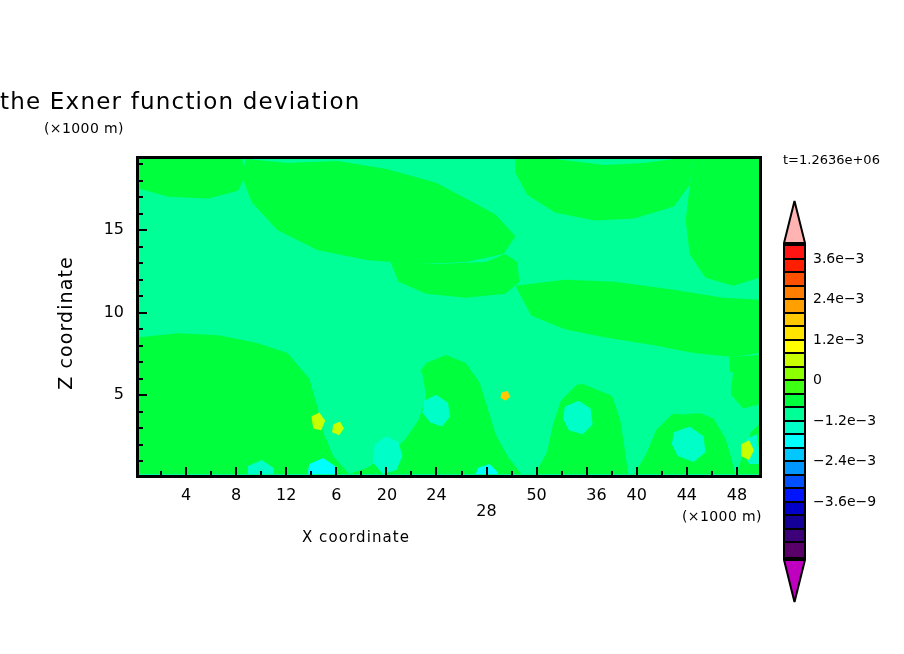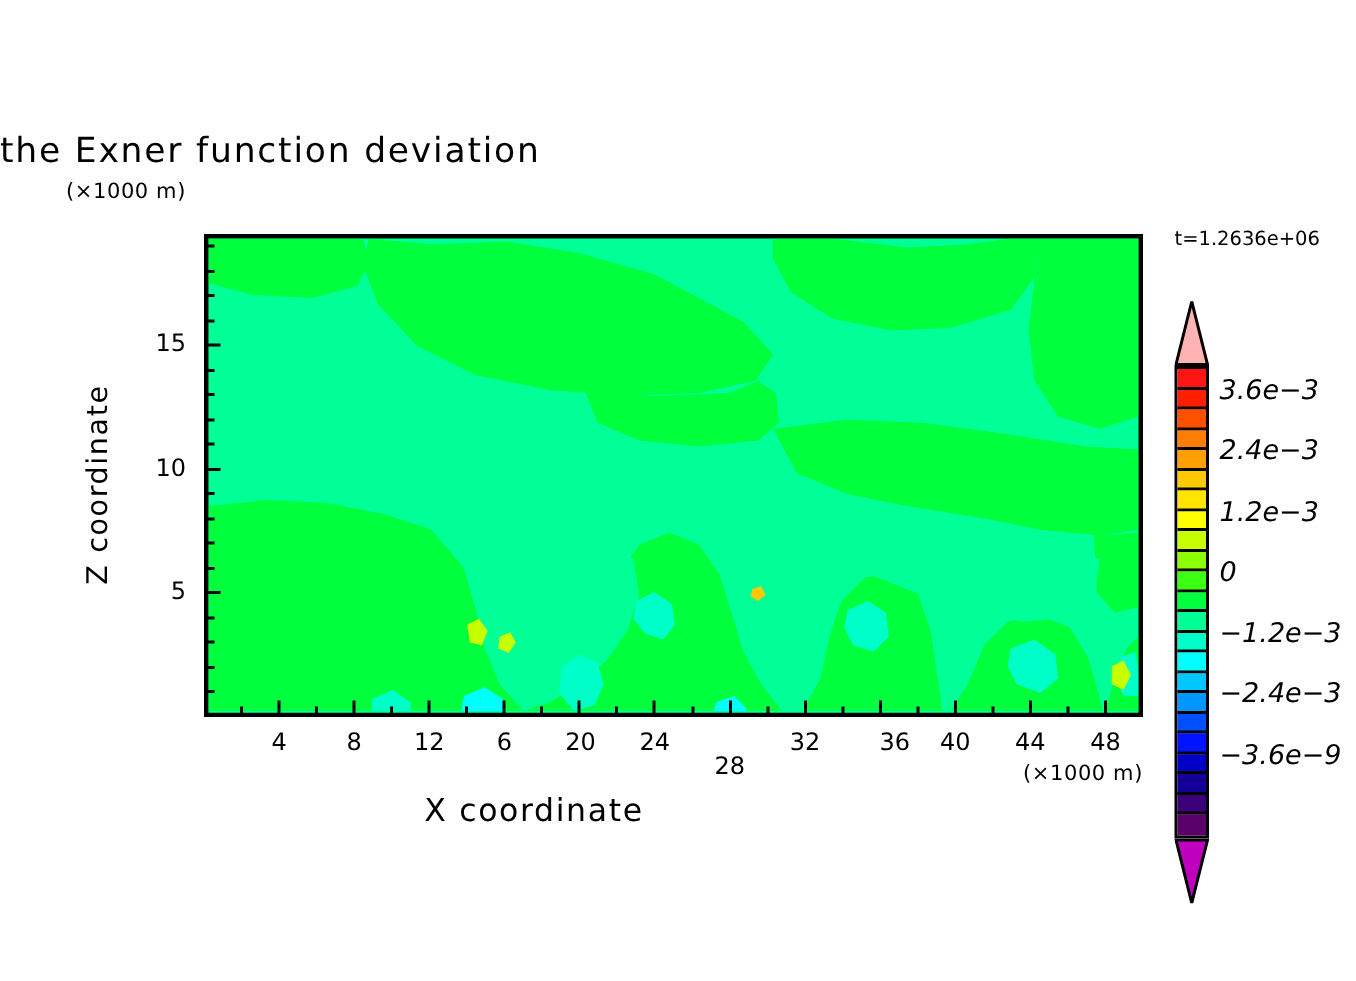--- a/index.html
+++ b/index.html
@@ -17,21 +17,21 @@
     text-align:left;
     font-size:23px;
     letter-spacing:1.2px;
   }
 
   #ylabel-units{ left:44px; top:120px; font-size:14px; letter-spacing:.4px; }
   #xlabel-units{ left:682px; top:508px; font-size:14px; letter-spacing:.4px; }
 
   #xtitle{
     left:0;top:528px;width:712px;
-    text-align:center;font-size:21px;letter-spacing:1.1px;
+    text-align:center;font-size:15px;letter-spacing:1.1px;
   }
   #ytitle{
     left:-55px;top:312px;width:240px;
     text-align:center;font-size:19px;letter-spacing:1.1px;
     transform:rotate(-90deg);transform-origin:center center;
   }
 
   #timestamp{ left:783px; top:152px; font-size:13px; }
 
   
@@ -57,21 +57,21 @@
   #cbar-wrap{position:absolute;left:777px;top:198px;width:40px;height:322px;}
   #cbar-body{
     position:absolute;left:6px;top:46px;
     width:19px;
     border:2px solid #000;
     box-sizing:content-box;
   }
   .cband{width:100%;border-bottom:2px solid #000;box-sizing:border-box;}
   .cband:last-child{border-bottom:none;}
   #cap-top,#cap-bot{position:absolute;left:6px;width:23px;}
-  .clab{position:absolute;left:36px;font-size:18px;color:#000;white-space:pre;font-style:italic;}
+  .clab{position:absolute;left:36px;font-size:14px;color:#000;white-space:pre;}
 </style>
 </head>
 <body>
 
 <div id="root">
 
   <div class="txt" id="title">the Exner function deviation</div>
 
   <div class="txt" id="ylabel-units">(×1000 m)</div>
   <div class="txt" id="xlabel-units">(×1000 m)</div>
@@ -180,21 +180,21 @@
       <div class="tick y" style="top: 163.256px; left: 136px; width: 7px;"></div>
     </div>
   <div id="xticklabels">
       <div class="xtl" style="left: 166.08px; top: 485px;">4</div>
       <div class="xtl" style="left: 216.16px; top: 485px;">8</div>
       <div class="xtl" style="left: 266.24px; top: 485px;">12</div>
       <div class="xtl" style="left: 316.32px; top: 485px;">6</div>
       <div class="xtl" style="left: 367px; top: 485px;">20</div>
       <div class="xtl" style="left: 416.48px; top: 485px;">24</div>
       <div class="xtl" style="left: 466.56px; top: 485px; margin-top: 16px;">28</div>
-      <div class="xtl" style="left: 516.64px; top: 485px;">32</div>
+      <div class="xtl" style="left: 516.64px; top: 485px;">50</div>
       <div class="xtl" style="left: 566.72px; top: 485px; text-align: right;">36</div>
       <div class="xtl" style="left: 616.8px; top: 485px;">40</div>
       <div class="xtl" style="left: 666.88px; top: 485px;">44</div>
       <div class="xtl" style="left: 716.96px; top: 485px;">48</div>
     </div>
   <div id="yticklabels">
       <div class="ytl" style="left: 84px; top: 384.436px;">5</div>
       <div class="ytl" style="left: 84px; top: 301.872px;">10</div>
       <div class="ytl" style="left: 84px; top: 219.308px;">15</div>
     </div>

